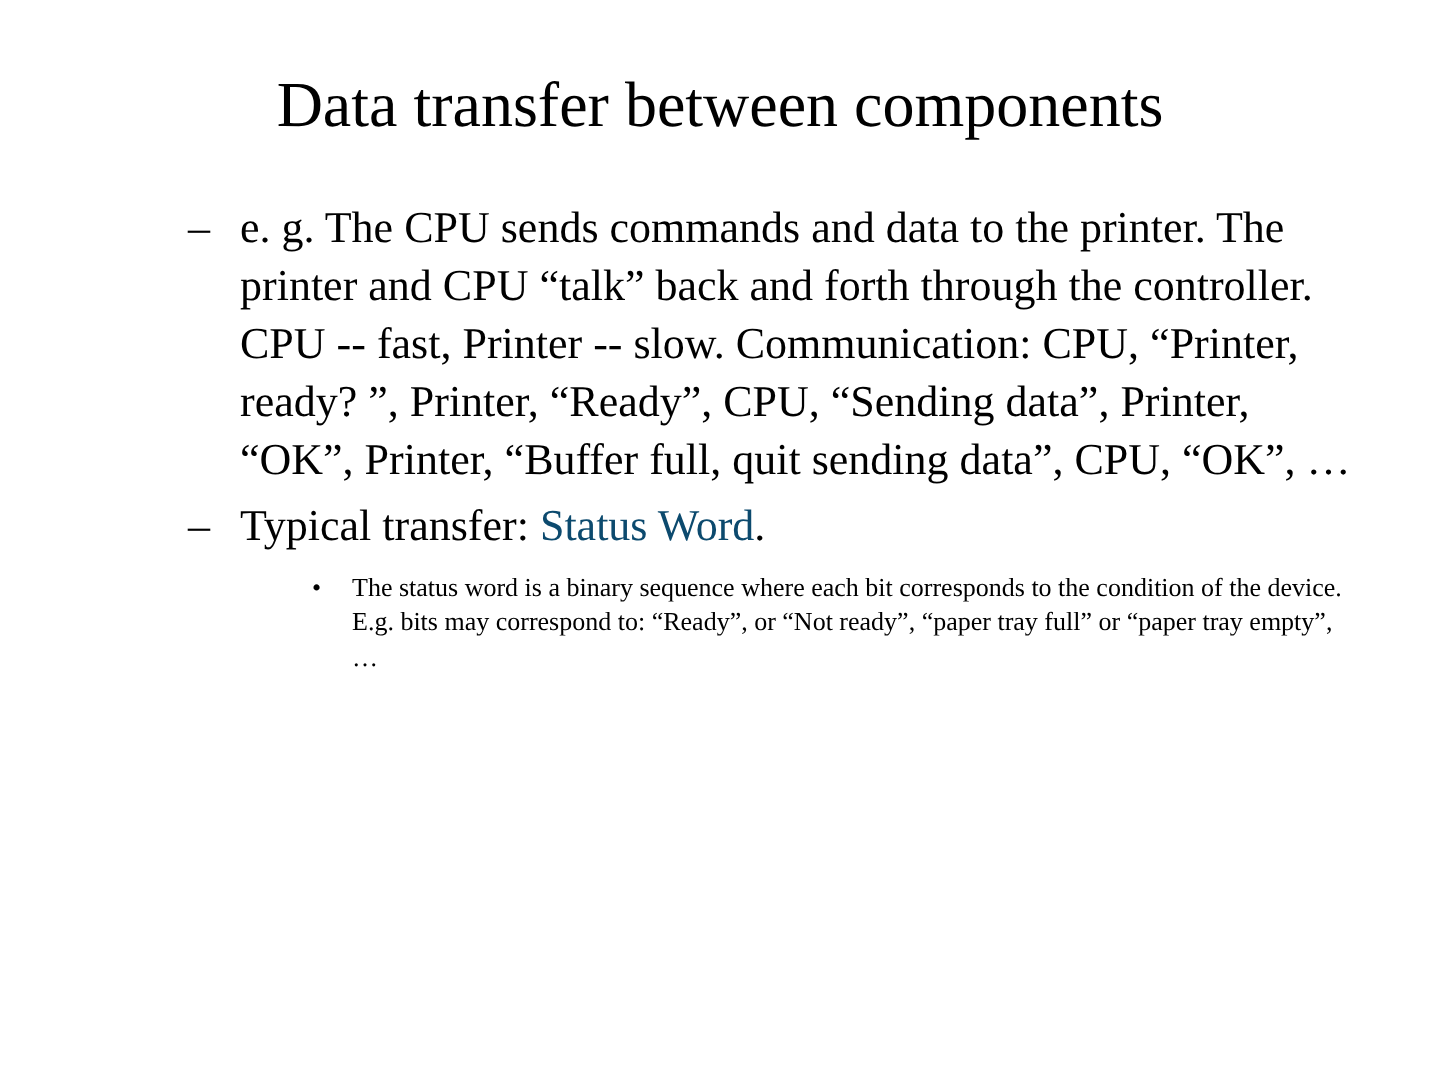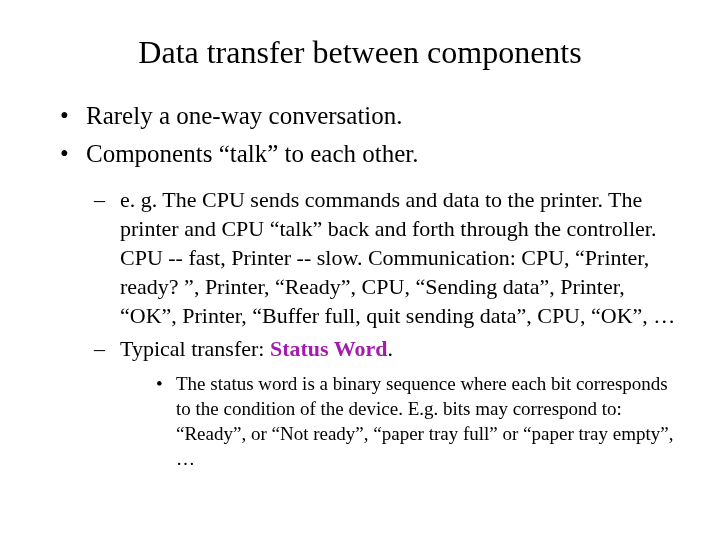--- a/index.html
+++ b/index.html
@@ -59,48 +59,43 @@
     position: absolute;
     left: 0;
     top: 0;
   }
   ul.level3 {
     list-style: none;
     padding: 0;
     margin: 8px 0 0 36px;
   }
   ul.level3 > li {
-    font-size: 19px;
+    font-size: 13px;
     line-height: 1.32;
     margin: 0;
     position: relative;
     padding-left: 20px;
   }
   ul.level3 > li::before {
     content: "•";
     position: absolute;
     left: 0;
     top: 0;
   }
   .highlight {
-    color: #a21caf;
-    font-weight: bold;
+    color: #0c4a6e;
   }
 </style>
 </head>
 <body>
 
 <div class="slide">
 
   <div class="title">Data transfer between components</div>
 
-  <ul class="level1">
-    <li>Rarely a one-way conversation.</li>
-    <li>Components “talk” to each other.</li>
-  </ul>
 
   <ul class="level2">
     <li>e. g. The CPU sends commands and data to the printer. The printer and CPU “talk” back and forth through the controller.  CPU -- fast, Printer -- slow. Communication: CPU, “Printer, ready? ”, Printer, “Ready”, CPU, “Sending data”, Printer, “OK”, Printer, “Buffer full, quit sending data”, CPU, “OK”, …</li>
     <li>
       <span>Typical transfer: </span><span class="highlight">Status Word</span><span>.</span>
       <ul class="level3">
         <li>The status word is a binary sequence where each bit corresponds to the condition of the device.  E.g. bits may correspond to: “Ready”, or “Not ready”, “paper tray full” or “paper tray empty”, …</li>
       </ul>
     </li>
   </ul>

